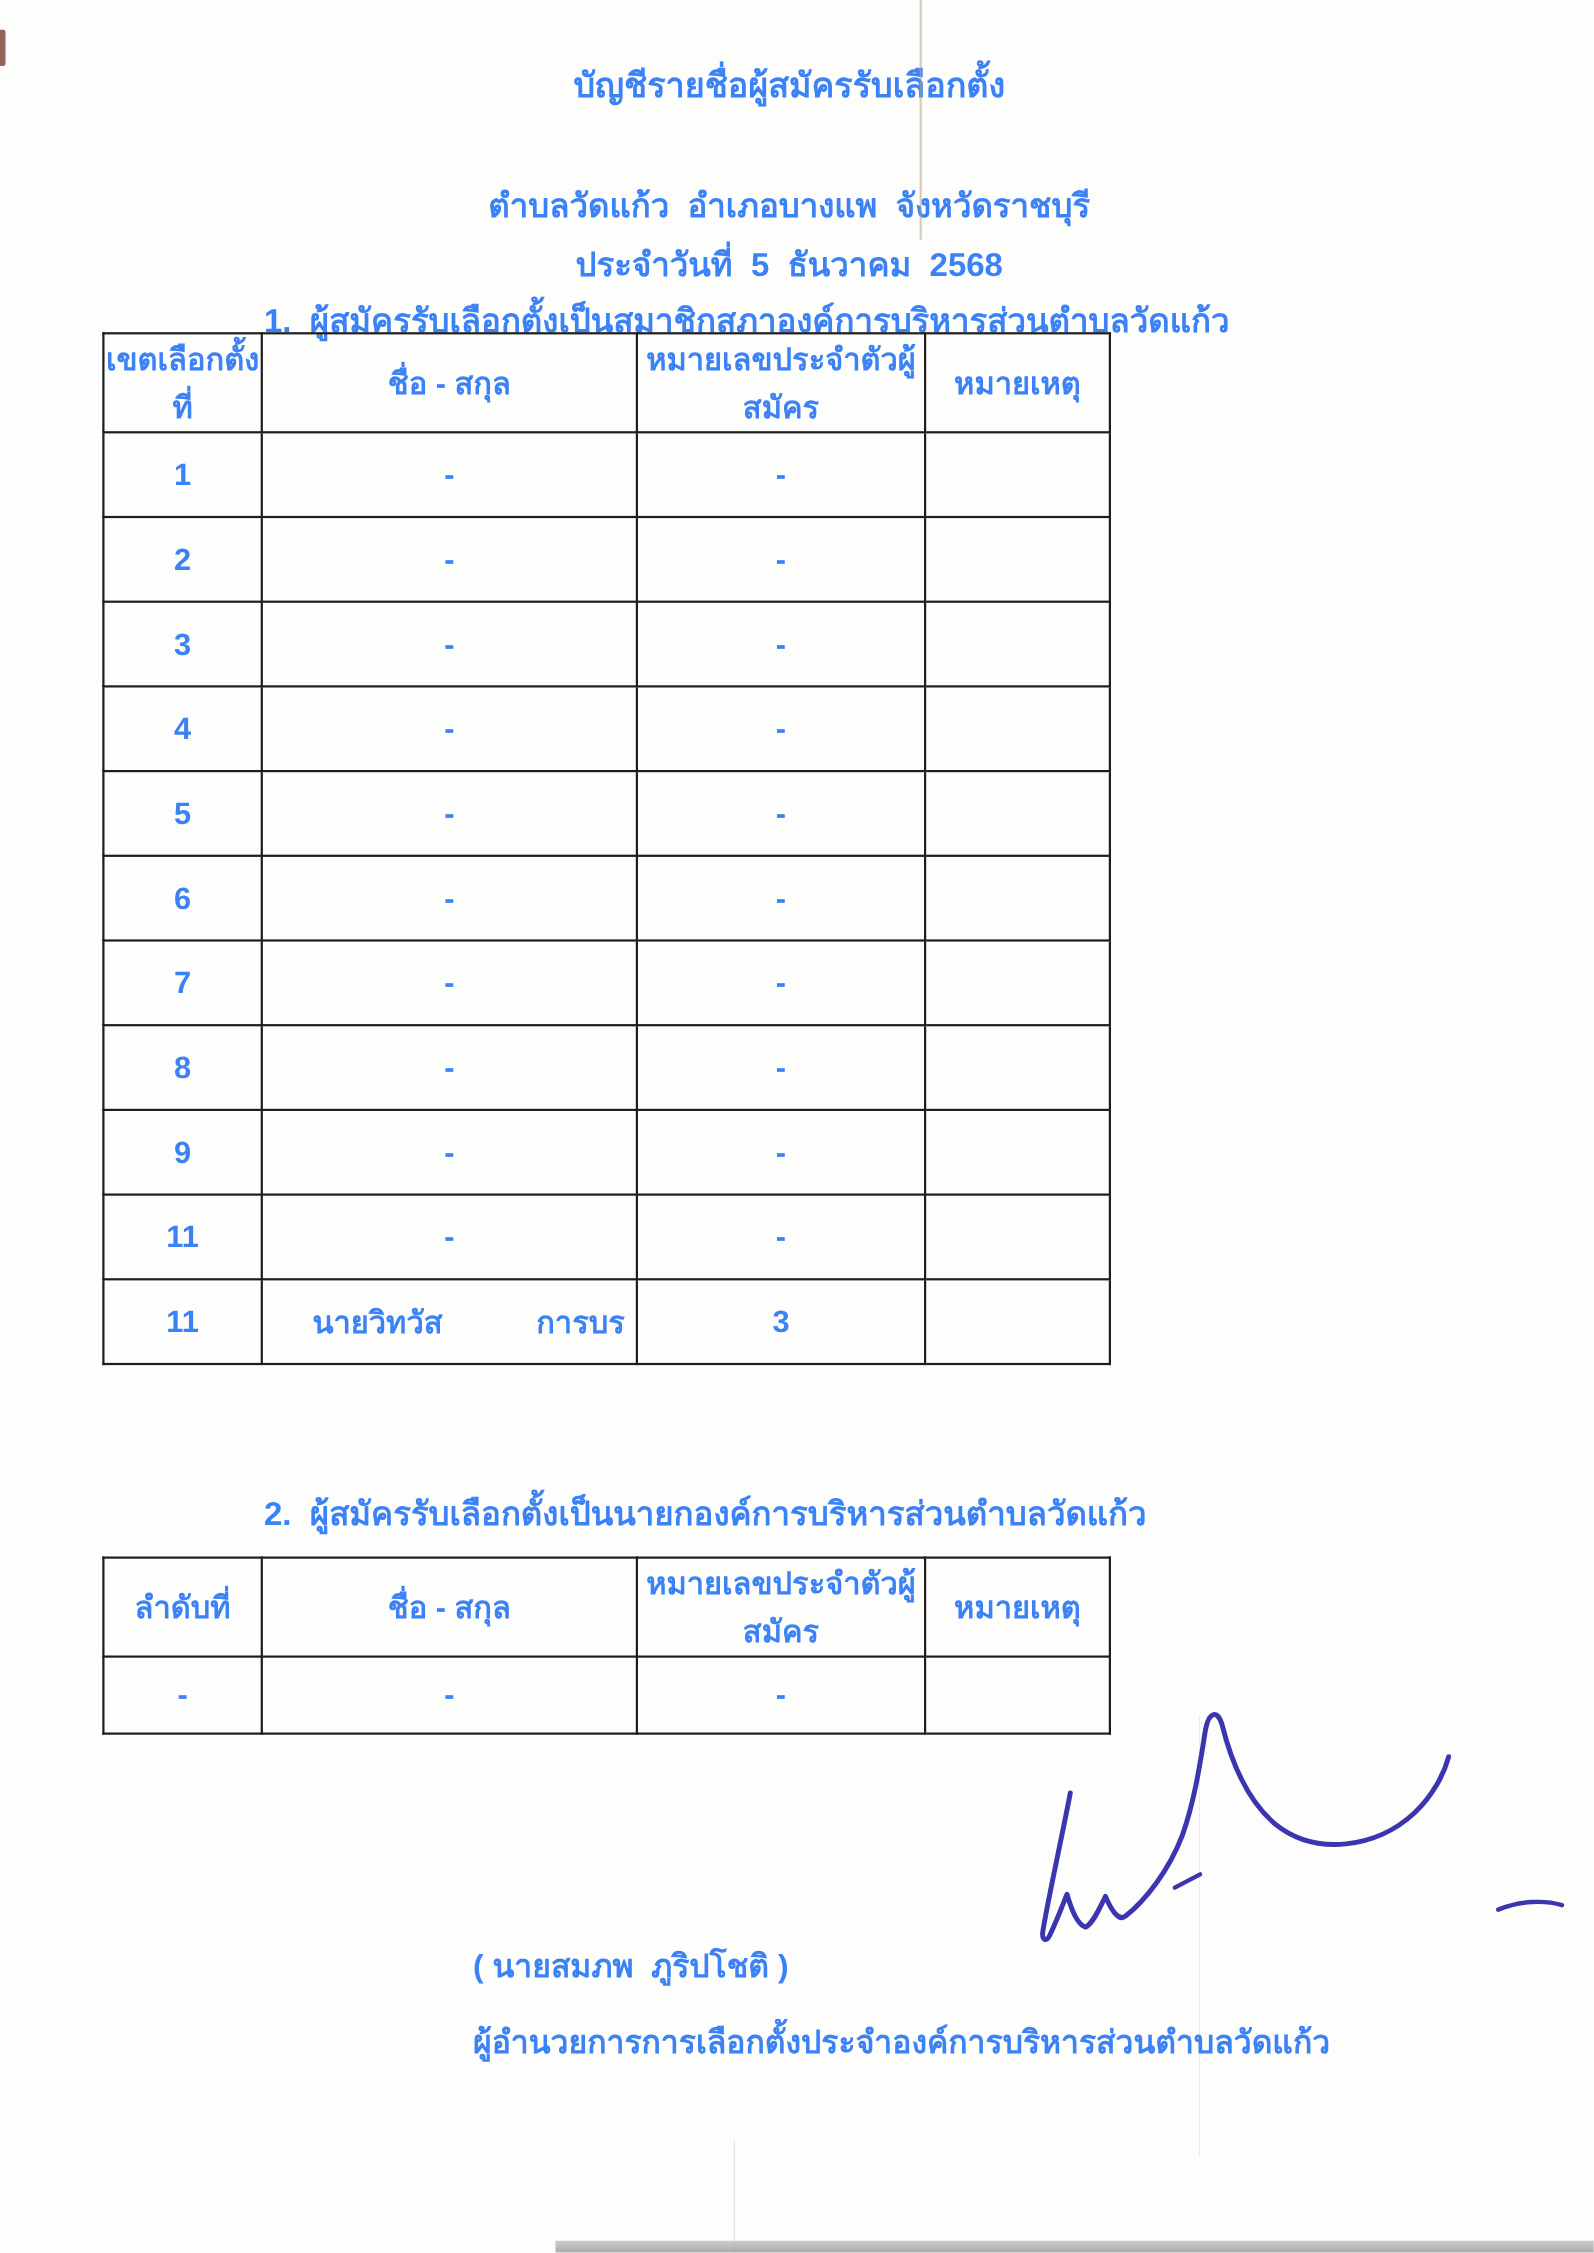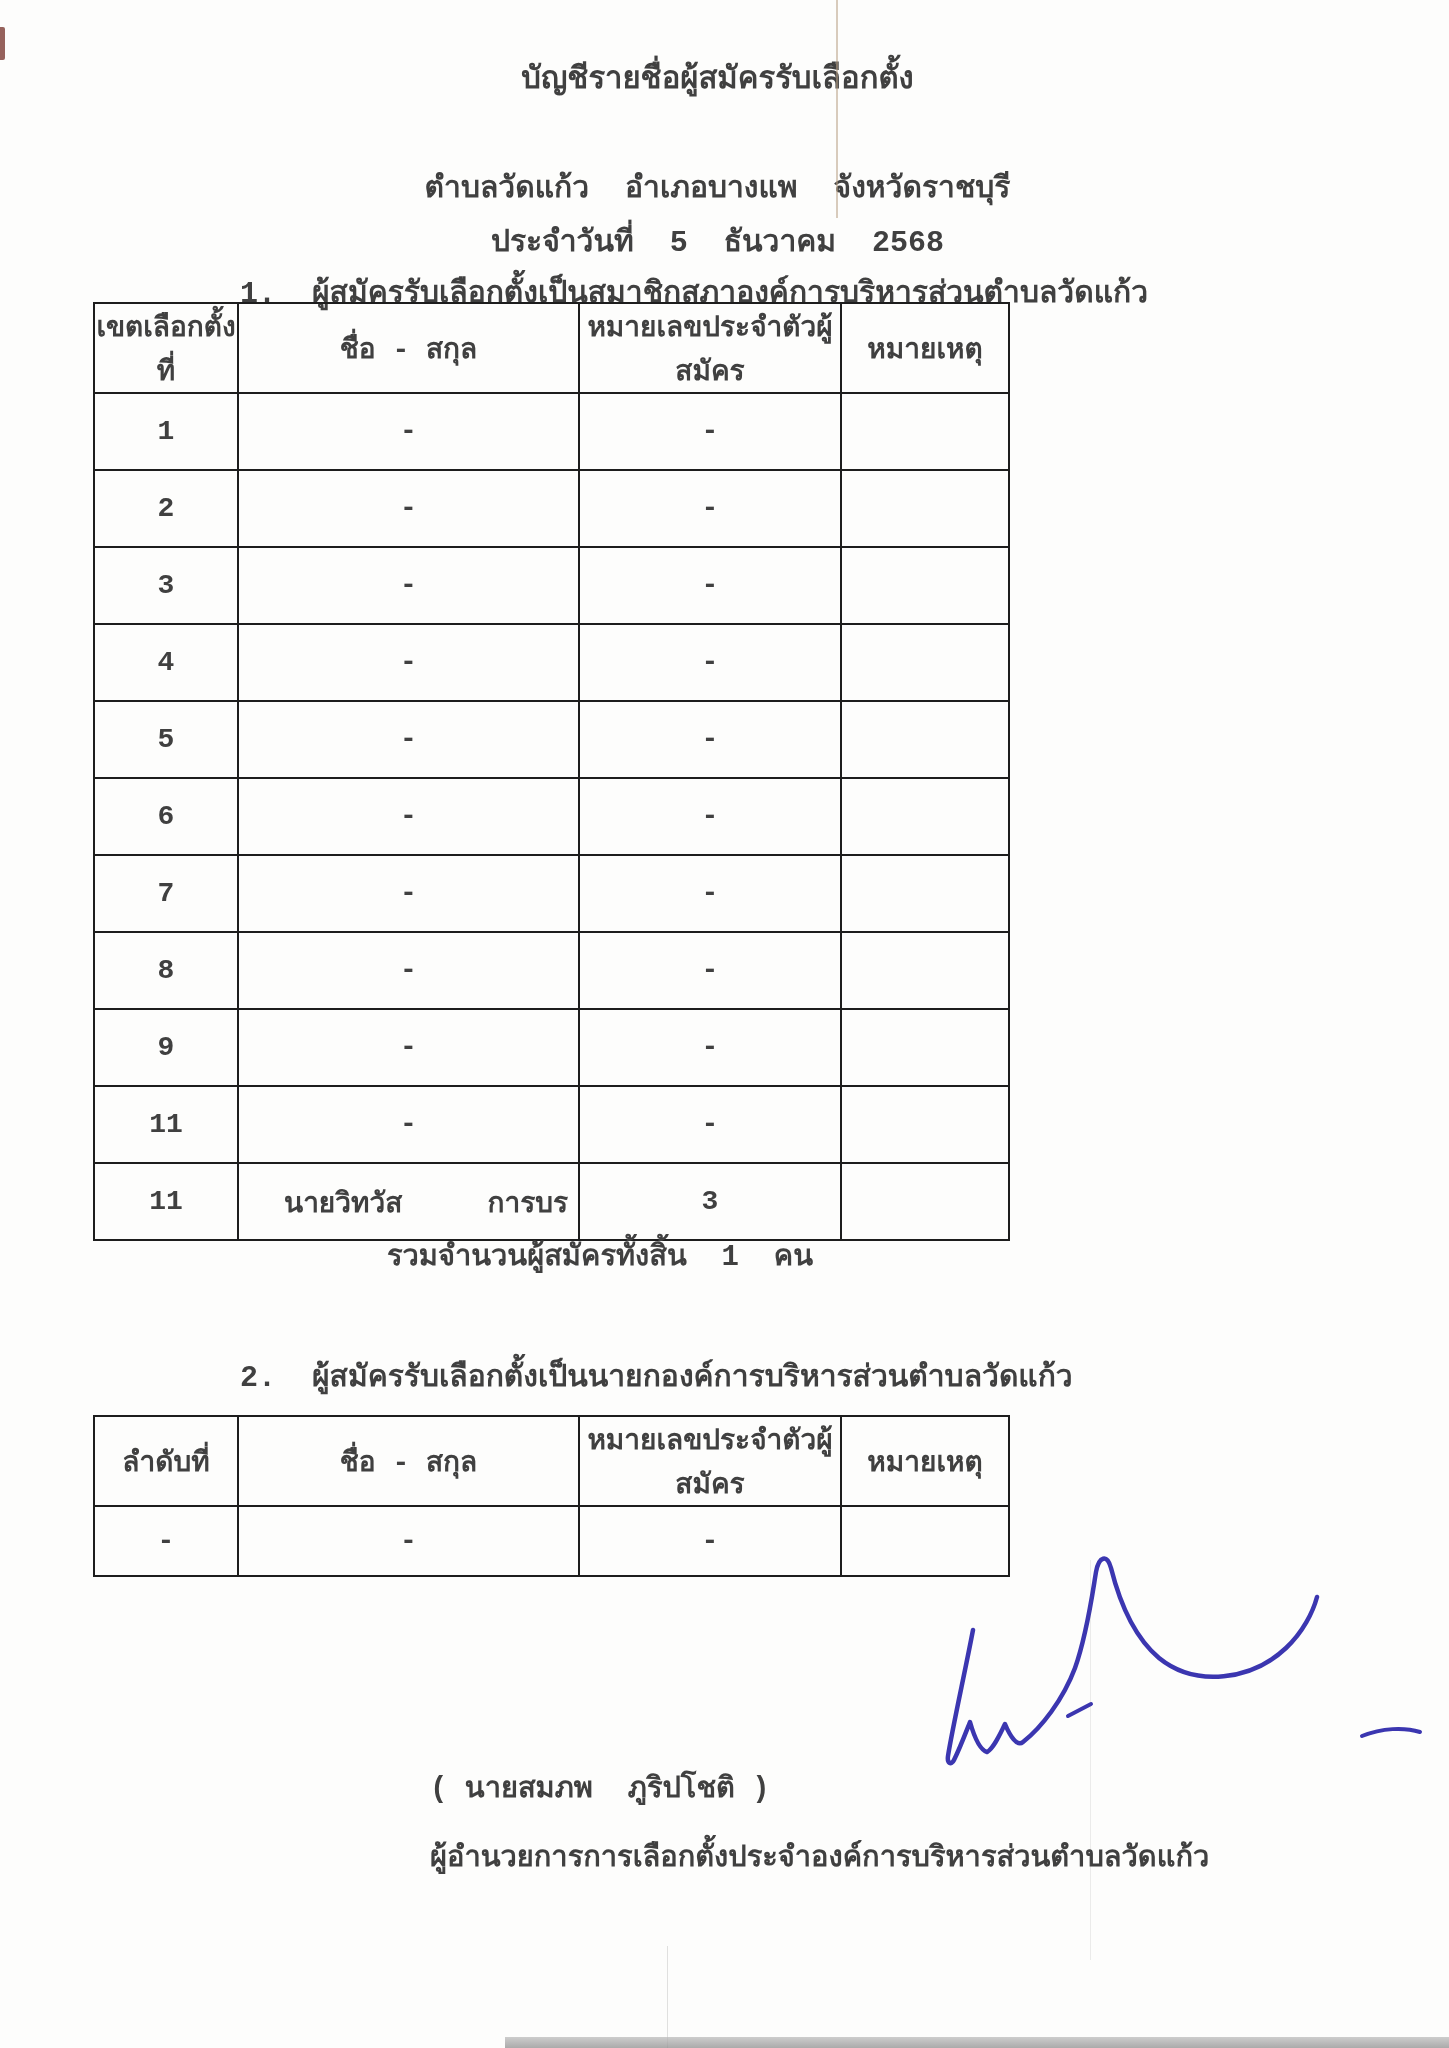--- a/index.html
+++ b/index.html
@@ -1,21 +1,21 @@
 <!DOCTYPE html>
 <html><head>
 <meta charset="utf-8">
 <style>
   html,body{margin:0;padding:0;background:#ffffff;}
   .page{
     position:relative;
     width:1449px;height:2048px;
     background:#fdfdfc;
-    font-family:Liberation Mono, monospace;
-    color:#404040;
+    font-family:Liberation Sans, sans-serif;
+    color:#3b82f6;
     overflow:hidden;
   }
   .center-line{position:absolute;left:15px;width:1405px;text-align:center;white-space:pre;}
   .t-title{top:52px;font-size:31px;font-weight:700;}
   .t-sub{top:108px;font-size:30px;font-weight:700;}
   .t-loc{top:163px;font-size:30px;font-weight:700;}
   .t-date{top:217px;font-size:30px;font-weight:700;}
   .sec-heading{position:absolute;left:240px;font-size:30px;font-weight:700;white-space:pre;}
   .h1{top:268px;}
   .h2{top:1352px;}
@@ -148,21 +148,20 @@
             <div class="split">
               <span>นายวิทวัส</span>
               <span>การบร</span>
             </div>
           </td>
           <td>3</td>
           <td class="note-cell"></td>
         </tr>
       </tbody>
   </table>
-  <div class="summary s1">รวมจำนวนผู้สมัครทั้งสิ้น  1  คน</div>
 
   <div class="sec-heading h2">2.  ผู้สมัครรับเลือกตั้งเป็นนายกองค์การบริหารส่วนตำบลวัดแก้ว</div>
   <table class="cand tb2" id="table2">
     <colgroup>
         <col style="width:144px">
         <col style="width:341px">
         <col style="width:262px">
         <col style="width:168px">
       </colgroup>
     <thead>

